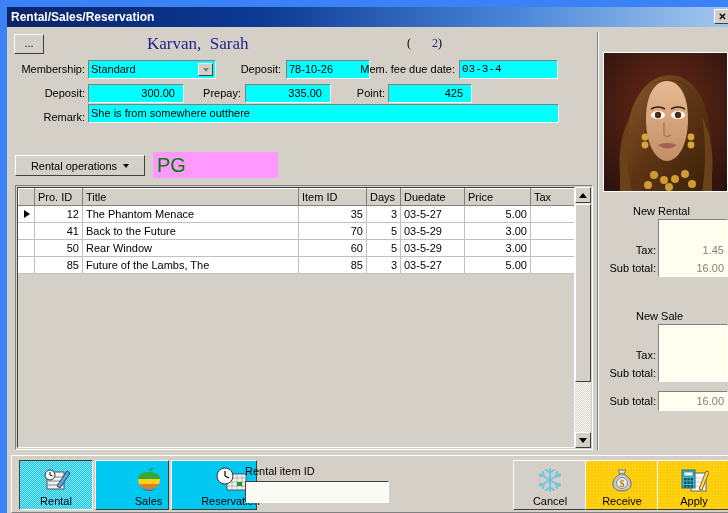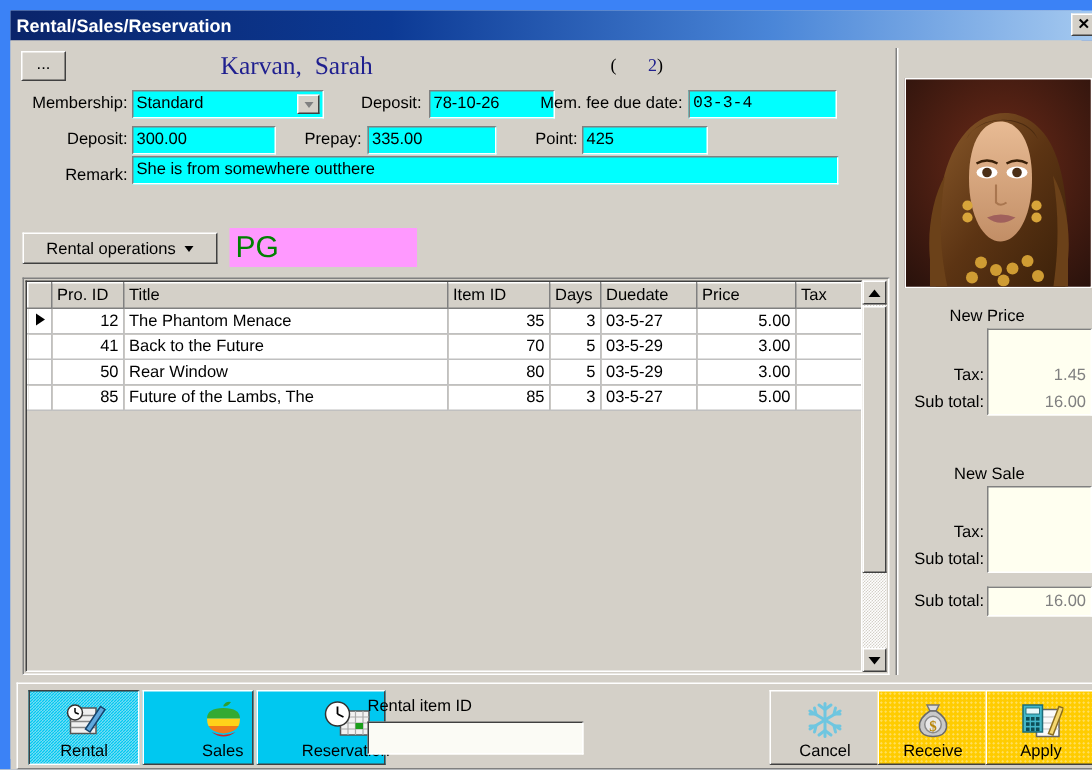--- a/index.html
+++ b/index.html
@@ -77,21 +77,21 @@
   .fld {
     position: absolute;
     background: #00ffff;
     border-top: 1px solid #808080; border-left: 1px solid #808080;
     border-right: 1px solid #ffffff; border-bottom: 1px solid #ffffff;
     font-size: 11px; color: #000;
     padding: 1px 2px;
     line-height: 15px;
     overflow: hidden; white-space: nowrap;
   }
-  .fld.num { text-align: left; padding-right: 20px; }
+  .fld.num { text-align: right; padding-right: 8px; }
   .combo-arrow {
     position: absolute; right: 2px; top: 2px; width: 15px; height: 13px;
     background: #d4d0c8;
     border-top: 1px solid #ffffff; border-left: 1px solid #ffffff;
     border-right: 1px solid #404040; border-bottom: 1px solid #404040;
     display: flex; align-items: center; justify-content: center;
   }
   .combo-arrow i {
     display: block; width: 0; height: 0;
     border-left: 3px solid transparent; border-right: 3px solid transparent;
@@ -358,21 +358,21 @@
                 <td class="num">70</td>
                 <td class="num">5</td>
                 <td>03-5-29</td>
                 <td class="num">3.00</td>
                 <td class="num">.27</td>
               </tr>
               <tr>
                 <td class="rowmark"></td>
                 <td class="num">50</td>
                 <td>Rear Window</td>
-                <td class="num">80</td>
+                <td class="num">60</td>
                 <td class="num">5</td>
                 <td>03-5-29</td>
                 <td class="num">3.00</td>
                 <td class="num">.27</td>
               </tr>
               <tr>
                 <td class="rowmark"></td>
                 <td class="num">85</td>
                 <td>Future of the Lambs, The</td>
                 <td class="num">85</td>
@@ -438,21 +438,21 @@
             <circle cx="60" cy="127" r="4"></circle>
           <circle cx="71" cy="126" r="4"></circle>
             <circle cx="81" cy="121" r="4"></circle>
           <circle cx="44" cy="132" r="4"></circle>
             <circle cx="65" cy="134" r="4"></circle>
             <circle cx="88" cy="131" r="4"></circle>
         </g>
       </svg>
     </div>
 
-    <div class="side-title" style="left:626px; top:178px;">New Price</div>
+    <div class="side-title" style="left:626px; top:178px;">New Rental</div>
     <div class="side-box" style="left:651px; top:192px; width:70px; height:58px;"></div>
     <div class="side-lbl" style="left:592px; top:217px; width:57px;">Tax:</div>
     <div class="side-val" style="left:651px; top:217px; width:66px;">1.45</div>
     <div class="side-lbl" style="left:592px; top:235px; width:57px;">Sub total:</div>
     <div class="side-val" style="left:651px; top:235px; width:66px;">16.00</div>
 
     <div class="side-title" style="left:629px; top:283px;">New Sale</div>
     <div class="side-box" style="left:651px; top:297px; width:70px; height:58px;"></div>
     <div class="side-lbl" style="left:592px; top:322px; width:57px;">Tax:</div>
     <div class="side-val" style="left:651px; top:322px; width:66px;"></div>

